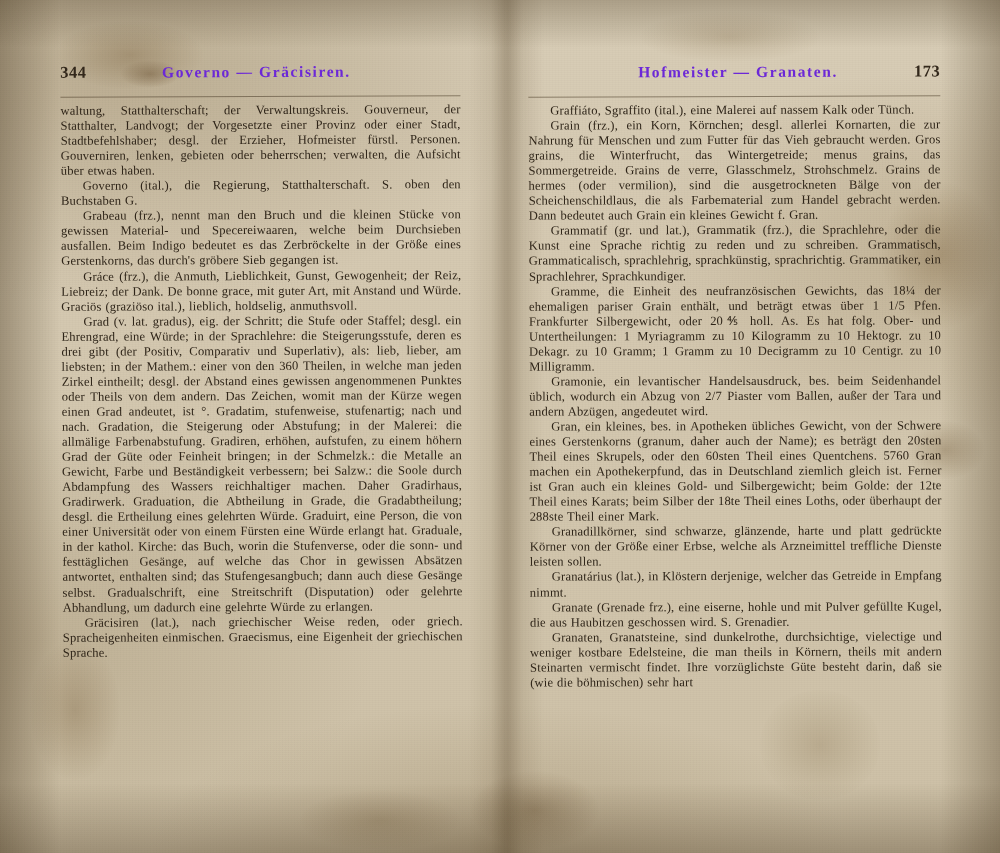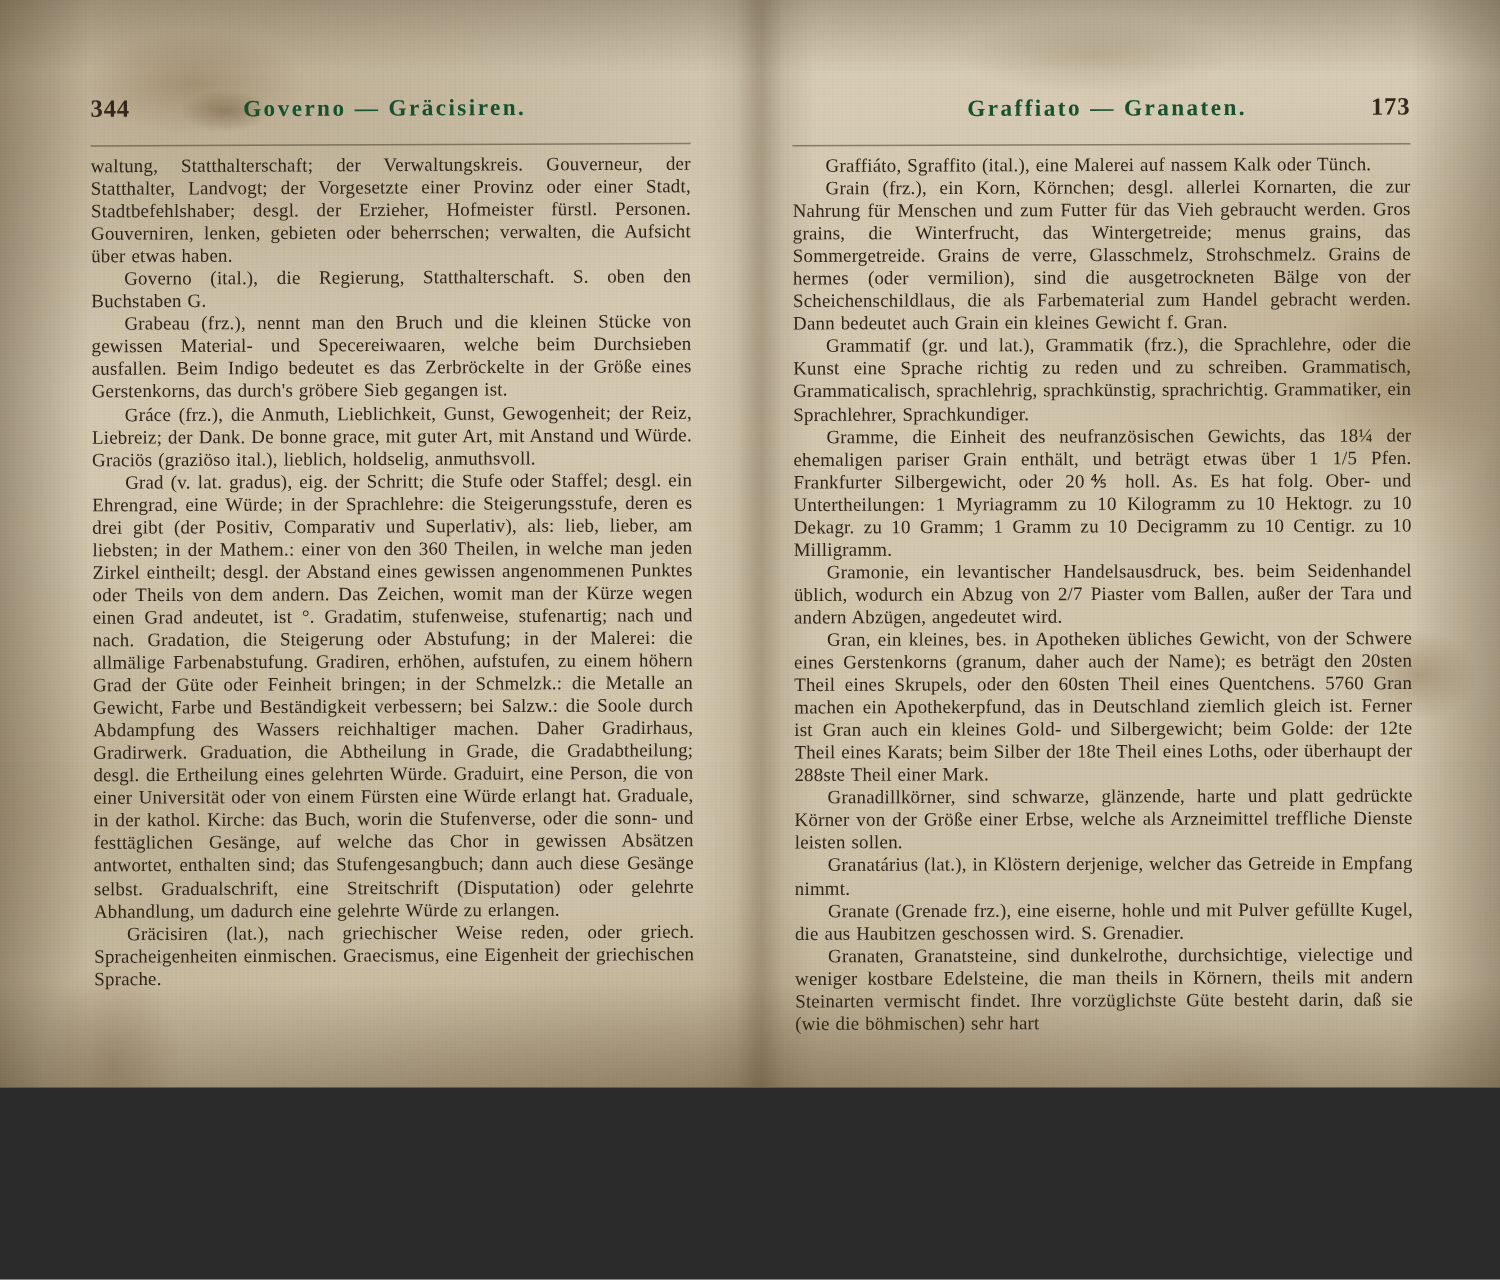--- a/index.html
+++ b/index.html
@@ -3,21 +3,21 @@
 <meta charset="utf-8">
 <style>
   html, body {
     margin: 0;
     padding: 0;
     background: #2b2b2b;
   }
   #page {
     position: relative;
     width: 1000px;
-    height: 725px;
+    height: 853px;
     overflow: hidden;
     background: #cfc4ac;
     font-family: "Liberation Serif", serif;
   }
   
   .paper {
     position: absolute;
     inset: 0;
     background:
       radial-gradient(ellipse 60% 40% at 12% 8%, rgba(120,98,62,0.30), rgba(120,98,62,0) 70%),
@@ -100,21 +100,21 @@
   }
   .folio {
     font-size: 16.5px;
     font-weight: 600;
     letter-spacing: 0.5px;
     color: #33281b;
   }
   .rh-title {
     font-size: 15.5px;
     letter-spacing: 1.6px;
-    color: #14532d;
+    color: #6d28d9;
     font-weight: 600;
     white-space: nowrap;
   }
   .rule {
     position: absolute;
     top: 96px;
     left: 0;
     width: 100%;
     height: 1px;
     background: #4a3c28;
@@ -187,21 +187,21 @@
       <p class="para indent">Gráce (frz.), die Anmuth, Lieblichkeit, Gunst, Gewogenheit; der Reiz, Liebreiz; der Dank. De bonne grace, mit guter Art, mit Anstand und Würde. Graciös (graziöso ital.), lieblich, holdselig, anmuthsvoll.</p>
       <p class="para indent">Grad (v. lat. gradus), eig. der Schritt; die Stufe oder Staffel; desgl. ein Ehrengrad, eine Würde; in der Sprachlehre: die Steigerungsstufe, deren es drei gibt (der Positiv, Comparativ und Superlativ), als: lieb, lieber, am liebsten; in der Mathem.: einer von den 360 Theilen, in welche man jeden Zirkel eintheilt; desgl. der Abstand eines gewissen angenommenen Punktes oder Theils von dem andern. Das Zeichen, womit man der Kürze wegen einen Grad andeutet, ist °. Gradatim, stufenweise, stufenartig; nach und nach. Gradation, die Steigerung oder Abstufung; in der Malerei: die allmälige Farbenabstufung. Gradiren, erhöhen, aufstufen, zu einem höhern Grad der Güte oder Feinheit bringen; in der Schmelzk.: die Metalle an Gewicht, Farbe und Beständigkeit verbessern; bei Salzw.: die Soole durch Abdampfung des Wassers reichhaltiger machen. Daher Gradirhaus, Gradirwerk. Graduation, die Abtheilung in Grade, die Gradabtheilung; desgl. die Ertheilung eines gelehrten Würde. Graduirt, eine Person, die von einer Universität oder von einem Fürsten eine Würde erlangt hat. Graduale, in der kathol. Kirche: das Buch, worin die Stufenverse, oder die sonn- und festtäglichen Gesänge, auf welche das Chor in gewissen Absätzen antwortet, enthalten sind; das Stufengesangbuch; dann auch diese Gesänge selbst. Gradualschrift, eine Streitschrift (Disputation) oder gelehrte Abhandlung, um dadurch eine gelehrte Würde zu erlangen.</p>
       <p class="para indent">Gräcisiren (lat.), nach griechischer Weise reden, oder griech. Spracheigenheiten einmischen. Graecismus, eine Eigenheit der griechischen Sprache.</p>
     </div>
   </div>
 
   <div class="page-col page-right skew-r">
     <div class="running-head">
       <div class="rh-row">
         <span style="width:34px"></span>
-        <span class="rh-title">Graffiato — Granaten.</span>
+        <span class="rh-title">Hofmeister — Granaten.</span>
         <span class="folio">173</span>
       </div>
     </div>
     <div class="rule"></div>
 
     <div class="col-body">
       <p class="para indent">Graffiáto, Sgraffito (ital.), eine Malerei auf nassem Kalk oder Tünch.</p>
       <p class="para indent">Grain (frz.), ein Korn, Körnchen; desgl. allerlei Kornarten, die zur Nahrung für Menschen und zum Futter für das Vieh gebraucht werden. Gros grains, die Winterfrucht, das Wintergetreide; menus grains, das Sommergetreide. Grains de verre, Glasschmelz, Strohschmelz. Grains de hermes (oder vermilion), sind die ausgetrockneten Bälge von der Scheichenschildlaus, die als Farbematerial zum Handel gebracht werden. Dann bedeutet auch Grain ein kleines Gewicht f. Gran.</p>
       <p class="para indent">Grammatif (gr. und lat.), Grammatik (frz.), die Sprachlehre, oder die Kunst eine Sprache richtig zu reden und zu schreiben. Grammatisch, Grammaticalisch, sprachlehrig, sprachkünstig, sprachrichtig. Grammatiker, ein Sprachlehrer, Sprachkundiger.</p>
       <p class="para indent">Gramme, die Einheit des neufranzösischen Gewichts, das 18¼ der ehemaligen pariser Grain enthält, und beträgt etwas über 1 1/5 Pfen. Frankfurter Silbergewicht, oder 20⅘ holl. As. Es hat folg. Ober- und Untertheilungen: 1 Myriagramm zu 10 Kilogramm zu 10 Hektogr. zu 10 Dekagr. zu 10 Gramm; 1 Gramm zu 10 Decigramm zu 10 Centigr. zu 10 Milligramm.</p>

